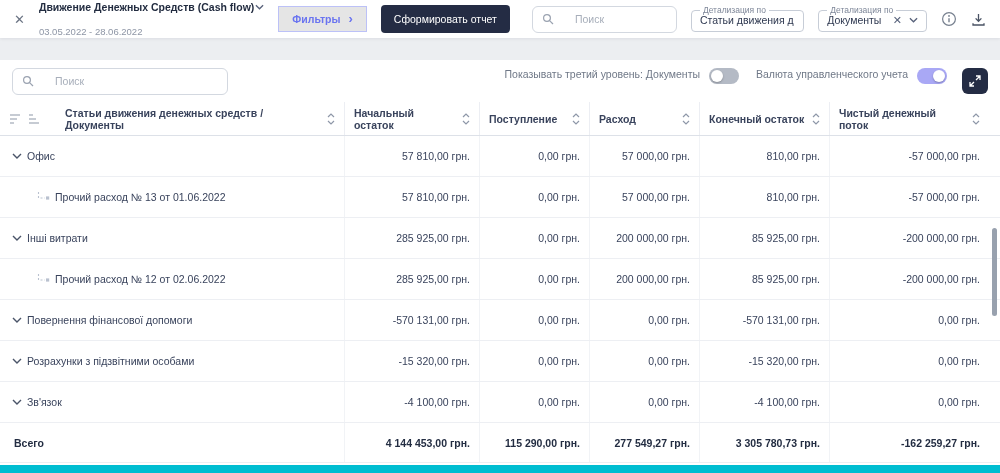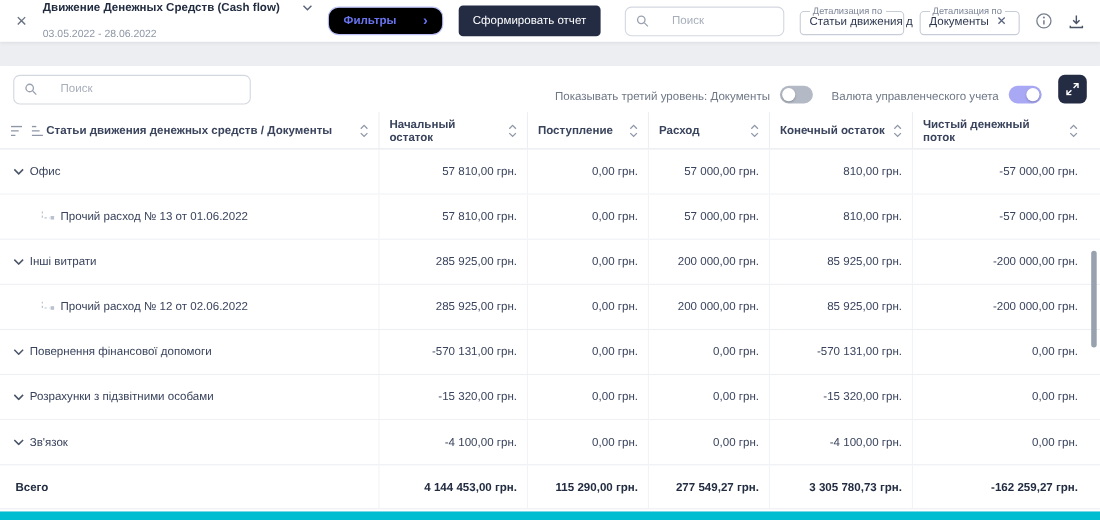--- a/index.html
+++ b/index.html
@@ -3,59 +3,59 @@
 <meta charset="utf-8">
 <style>
   *{box-sizing:border-box;margin:0;padding:0}
   html,body{width:1000px;height:473px}
   body{background:#eceef1;font-family:"Liberation Sans",sans-serif;position:relative;overflow:hidden}
 
   
   .topbar{height:38px;background:#fff;display:flex;align-items:center;padding:0 14px;gap:14px;box-shadow:0 1px 3px rgba(20,30,60,.08);position:relative;z-index:2}
   .close-x{color:#6a7383;font-size:13px;cursor:pointer;line-height:1}
   .title-block{line-height:1.15;white-space:nowrap;cursor:pointer}
-  .report-title{font-size:10.5px;font-weight:bold;color:#222c40;display:flex;align-items:center;gap:21px}
+  .report-title{font-size:10.5px;font-weight:bold;color:#222c40;display:flex;align-items:center;gap:1px}
   .date-range{font-size:9.5px;color:#8d95a5;margin-top:14px}
-  .btn-filters{display:flex;align-items:center;gap:24px;border:1px solid #bcc1f7;color:#6a74f0;background:#000000;border-radius:10px;padding:6px 13px;font-size:10.5px;font-weight:bold;font-family:inherit;cursor:pointer;white-space:nowrap}
+  .btn-filters{display:flex;align-items:center;gap:8px;border:1px solid #bcc1f7;color:#6a74f0;background:#e5e5e5;border-radius:0;padding:6px 13px;font-size:10.5px;font-weight:bold;font-family:inherit;cursor:pointer;white-space:nowrap}
   .filters-chev{font-size:13px;font-weight:bold;line-height:.8}
   .btn-generate{background:#242c44;color:#fff;border:none;border-radius:4px;padding:8px 13px;font-size:10.5px;font-family:inherit;cursor:pointer;white-space:nowrap}
   .search-box{display:flex;align-items:center;gap:21px;border:1px solid #d3d8e0;border-radius:6px;height:27px;padding:0 9px;background:#fff}
   .search-box input{border:none;outline:none;font-size:10.5px;color:#333e52;font-family:inherit;background:transparent}
   .search-box input::placeholder{color:#a7aeba}
   .topbar-search{margin-left:8px}
   .topbar-search input{width:92px}
   fieldset.select{min-inline-size:0;border:1px solid #c7cdd7;border-radius:4px;padding:0 8px 5px;background:#fff;cursor:pointer}
   fieldset.select legend{font-size:8.5px;color:#7d8698;padding:0 3px;line-height:1.1}
   .select-value{display:flex;align-items:center;gap:7px;font-size:10.5px;color:#2e3850;margin-top:-1px;white-space:nowrap}
   .select-value .grow{flex:1}
   .clear-x{color:#55607a;font-size:11px;cursor:pointer;line-height:1}
   .icon-btn{display:inline-flex;align-items:center;cursor:pointer}
 
   
   .panel{margin-top:22px;background:#fff;height:405px;position:relative;box-shadow:0 1px 2px rgba(20,30,60,.05)}
   .panel-header{display:flex;align-items:center;height:42px;padding:0 12px;gap:14px}
   .panel-title{font-size:12px;font-weight:bold;color:#232d42;white-space:nowrap}
   .panel-search{width:216px;height:27px}
   .panel-search input{width:160px}
-  .right-cluster{margin-left:auto;display:flex;align-items:flex-end;gap:9px}
+  .right-cluster{margin-left:auto;display:flex;align-items:flex-start;gap:9px}
   .toggle-label{font-size:10.5px;color:#6f7887;white-space:nowrap}
   .toggle{width:30px;height:16px;border-radius:9px;position:relative;cursor:pointer;flex:0 0 auto}
   .toggle .knob{position:absolute;top:2px;width:12px;height:12px;border-radius:50%;background:#fff;box-shadow:0 1px 2px rgba(0,0,0,.25)}
   .toggle.off{background:#b4bac5}
   .toggle.off .knob{left:2px}
   .toggle.on{background:#a9a8f5}
   .toggle.on .knob{left:16px}
   .expand-btn{width:26px;height:26px;background:#242c44;border:none;border-radius:6px;display:inline-flex;align-items:center;justify-content:center;cursor:pointer;margin-left:6px}
 
   
   .table{display:flex;flex-direction:column}
   .thead{display:flex;height:34px;border-bottom:1px solid #dde1e8;align-items:stretch}
   .th{font-size:10.5px;font-weight:bold;color:#39435c;display:flex;align-items:center;justify-content:space-between;padding:0 9px;border-right:1px solid #eceef3;gap:6px}
   .th:last-child{border-right:none}
-  .th-left{display:flex;align-items:center;gap:2px;min-width:0}
+  .th-left{display:flex;align-items:center;gap:25px;min-width:0}
   .filter-icons{display:flex;align-items:center;gap:7px}
   .sort-ctl{display:flex;flex-direction:column;gap:2px;cursor:pointer;flex:0 0 auto}
   .tr{display:flex;height:41px;border-bottom:1px solid #edeff3;align-items:stretch;background:#fff}
   .td{display:flex;align-items:center;padding:0 9px;border-right:1px solid #f1f3f6;font-size:10.5px;color:#39435c}
   .td:last-child{border-right:none}
   .td-num{justify-content:flex-end}
   .td-label{gap:5px}
   .row-chevron{display:inline-flex;align-items:center;cursor:pointer;padding-left:3px}
   .row-connector{display:inline-flex;align-items:center;margin-left:27px}
   .c0{flex:0 0 345px;min-width:0}

